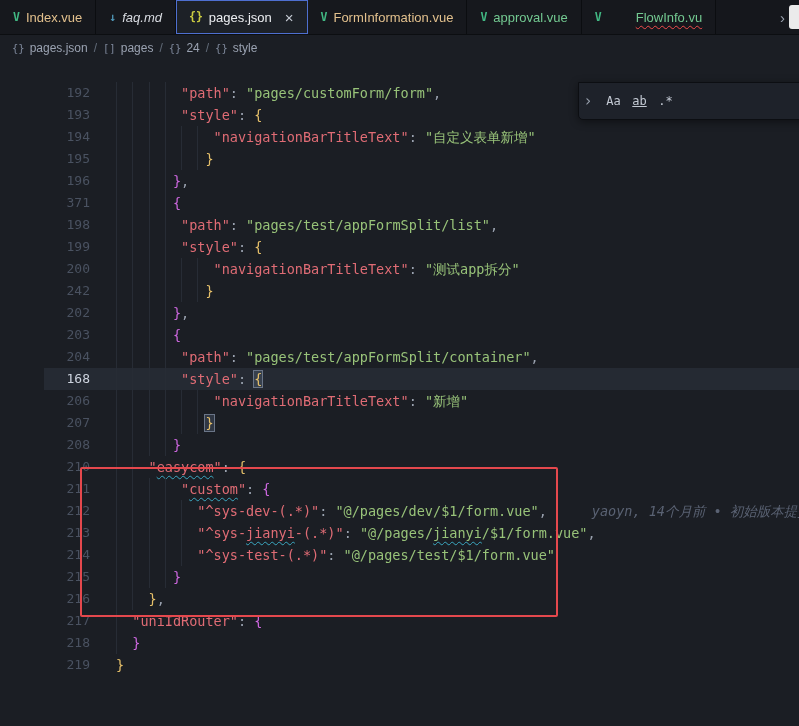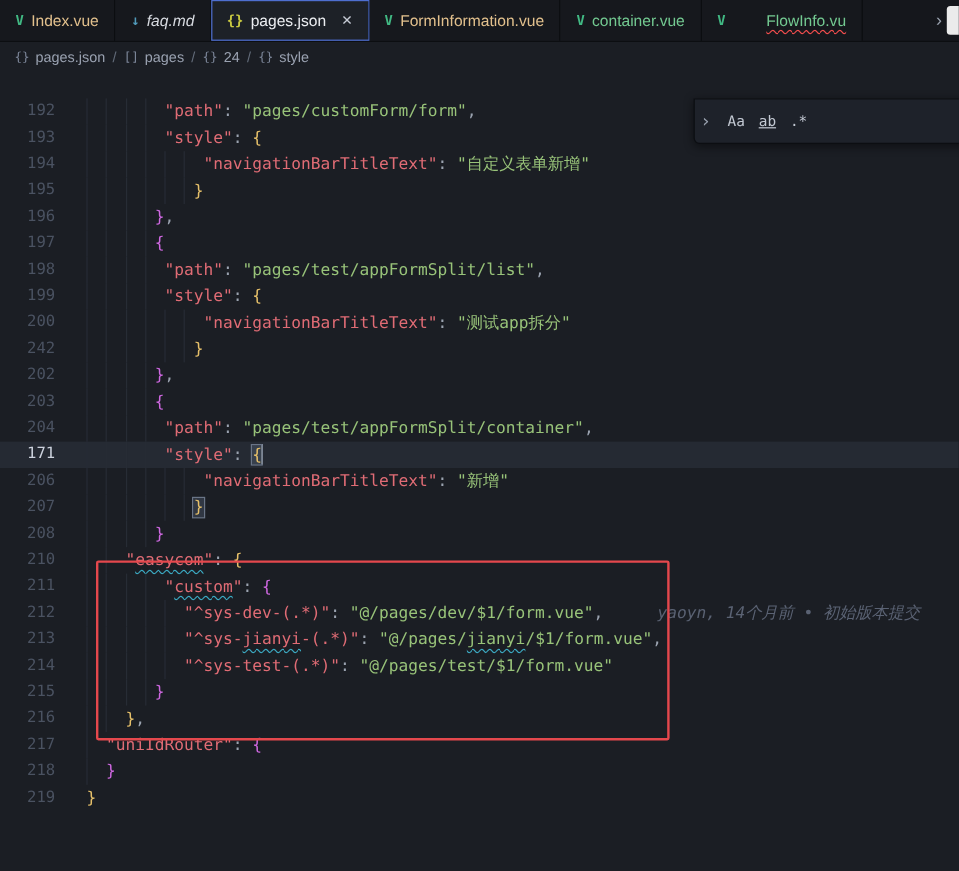--- a/index.html
+++ b/index.html
@@ -38,21 +38,21 @@
     height: 25px; display: flex; align-items: center; padding-left: 12px;
     font-size: 12px; color: #9aa2b1; background: #1b1e24;
   }
   .crumb { display: flex; align-items: center; gap: 5px; cursor: pointer; }
   .crumb-icon { font-family: "DejaVu Sans Mono", monospace; font-size: 10.5px; color: #7d879a; }
   .crumb-sep { margin: 0 6px; color: #636c7a; }
 
   
   .editor {
     position: relative; height: 666px;
-    font-family: "DejaVu Sans Mono", monospace; font-size: 13.5px; line-height: 22px;
+    font-family: "DejaVu Sans Mono", monospace; font-size: 13.5px; line-height: 22px; padding-left: 44px;
   }
   .code-lines { padding-top: 22px; }
   .line { display: flex; height: 22px; }
   .line.active { background: #252a33; }
   .ln { flex: none; width: 46px; text-align: right; color: #4a5261; font-size: 13px; user-select: none; }
   .line.active .ln { color: #cdd3de; }
   .code { flex: 1; margin-left: 26px; position: relative; white-space: pre; }
   .guide { position: absolute; top: 0; bottom: 0; width: 1px; background: #272c35; }
 
   .key  { color: #e06c75; }
@@ -112,21 +112,21 @@
         <span class="tab-icon" style="color: rgb(203, 203, 65);">{}</span>
         <span class="tab-label" style="color: rgb(236, 238, 241);">pages.json</span>
         <span class="tab-close">×</span>
       </div>
       <div class="tab">
         <span class="tab-icon" style="color: rgb(65, 184, 131);">V</span>
         <span class="tab-label" style="color: rgb(226, 192, 141);">FormInformation.vue</span>
       </div>
       <div class="tab">
         <span class="tab-icon" style="color: rgb(65, 184, 131);">V</span>
-        <span class="tab-label" style="color: rgb(115, 201, 145);">container.vue</span>
+        <span class="tab-label" style="color: rgb(115, 201, 145);">approval.vue</span>
       </div>
       <div class="tab">
         <span class="tab-icon" style="color: rgb(65, 184, 131);">V</span>
         <span class="tab-label err-squiggle" style="color: rgb(115, 201, 145); padding-left: 28px;">FlowInfo.vu</span>
       </div>
     </div>
   <div class="tab-overflow">›</div>
   <div class="cutoff-box"></div>
 </div>
 
@@ -168,21 +168,21 @@
       </div>
       <div class="line">
         <div class="ln">195</div>
         <div class="code"><div class="guide" style="left: 0ch;"></div><div class="guide" style="left: 2ch;"></div><div class="guide" style="left: 4ch;"></div><div class="guide" style="left: 6ch;"></div><div class="guide" style="left: 8ch;"></div><div class="guide" style="left: 10ch;"></div>           <span class="gold">}</span></div>
       </div>
       <div class="line">
         <div class="ln">196</div>
         <div class="code"><div class="guide" style="left: 0ch;"></div><div class="guide" style="left: 2ch;"></div><div class="guide" style="left: 4ch;"></div><div class="guide" style="left: 6ch;"></div>       <span class="purp">}</span><span class="pun">,</span></div>
       </div>
       <div class="line">
-        <div class="ln">197</div>
+        <div class="ln">371</div>
         <div class="code"><div class="guide" style="left: 0ch;"></div><div class="guide" style="left: 2ch;"></div><div class="guide" style="left: 4ch;"></div><div class="guide" style="left: 6ch;"></div>       <span class="purp">{</span></div>
       </div>
       <div class="line">
         <div class="ln">198</div>
         <div class="code"><div class="guide" style="left: 0ch;"></div><div class="guide" style="left: 2ch;"></div><div class="guide" style="left: 4ch;"></div><div class="guide" style="left: 6ch;"></div>        <span class="key">"path"</span><span class="pun">: </span><span class="str">"pages/test/appFormSplit/list"</span><span class="pun">,</span></div>
       </div>
       <div class="line">
         <div class="ln">199</div>
         <div class="code"><div class="guide" style="left: 0ch;"></div><div class="guide" style="left: 2ch;"></div><div class="guide" style="left: 4ch;"></div><div class="guide" style="left: 6ch;"></div>        <span class="key">"style"</span><span class="pun">: </span><span class="gold">{</span></div>
       </div>
@@ -200,21 +200,21 @@
       </div>
       <div class="line">
         <div class="ln">203</div>
         <div class="code"><div class="guide" style="left: 0ch;"></div><div class="guide" style="left: 2ch;"></div><div class="guide" style="left: 4ch;"></div><div class="guide" style="left: 6ch;"></div>       <span class="purp">{</span></div>
       </div>
       <div class="line">
         <div class="ln">204</div>
         <div class="code"><div class="guide" style="left: 0ch;"></div><div class="guide" style="left: 2ch;"></div><div class="guide" style="left: 4ch;"></div><div class="guide" style="left: 6ch;"></div>        <span class="key">"path"</span><span class="pun">: </span><span class="str">"pages/test/appFormSplit/container"</span><span class="pun">,</span></div>
       </div>
       <div class="line active">
-        <div class="ln">171</div>
+        <div class="ln">168</div>
         <div class="code"><div class="guide" style="left: 0ch;"></div><div class="guide" style="left: 2ch;"></div><div class="guide" style="left: 4ch;"></div><div class="guide" style="left: 6ch;"></div>        <span class="key">"style"</span><span class="pun">: </span><span class="gold bm">{</span><span class="caret"></span></div>
       </div>
       <div class="line">
         <div class="ln">206</div>
         <div class="code"><div class="guide" style="left: 0ch;"></div><div class="guide" style="left: 2ch;"></div><div class="guide" style="left: 4ch;"></div><div class="guide" style="left: 6ch;"></div><div class="guide" style="left: 8ch;"></div><div class="guide" style="left: 10ch;"></div>            <span class="key">"navigationBarTitleText"</span><span class="pun">: </span><span class="str">"新增"</span></div>
       </div>
       <div class="line">
         <div class="ln">207</div>
         <div class="code"><div class="guide" style="left: 0ch;"></div><div class="guide" style="left: 2ch;"></div><div class="guide" style="left: 4ch;"></div><div class="guide" style="left: 6ch;"></div><div class="guide" style="left: 8ch;"></div><div class="guide" style="left: 10ch;"></div>           <span class="gold bm">}</span></div>
       </div>

